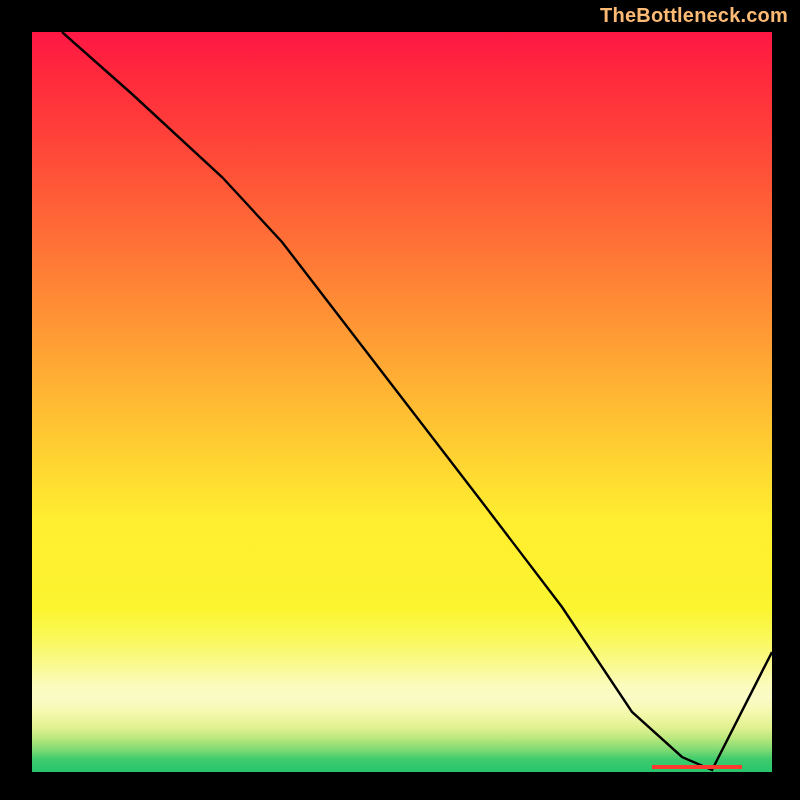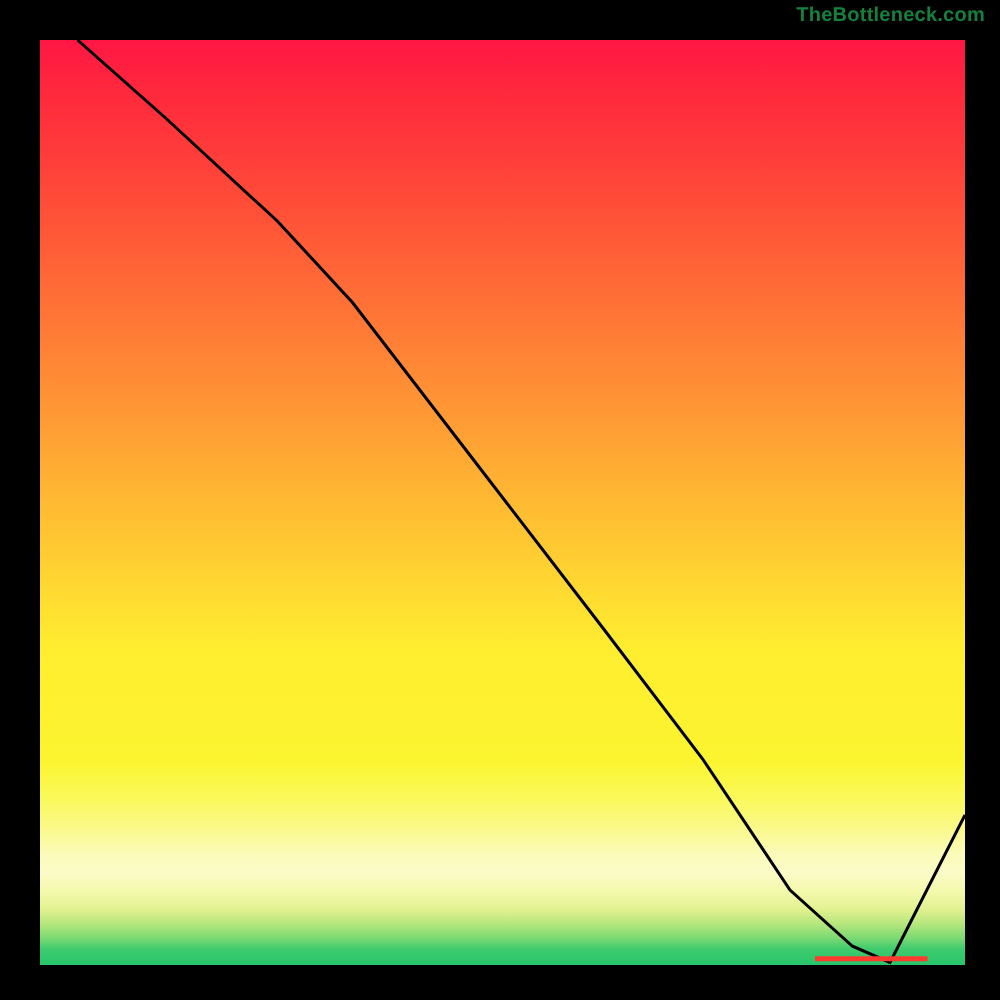--- a/index.html
+++ b/index.html
@@ -13,22 +13,22 @@
   }
   .wrap {
     position: relative;
     width: 800px;
     height: 800px;
   }
   .watermark {
     position: absolute;
     top: 4px;
     right: 12px;
-    color: #15803d;
-    font-size: 16px;
+    color: #fdba74;
+    font-size: 20px;
     font-weight: bold;
     letter-spacing: 0.2px;
     user-select: none;
   }
   .plot {
     position: absolute;
     left: 30px;
     top: 30px;
     width: 740px;
     height: 740px;

